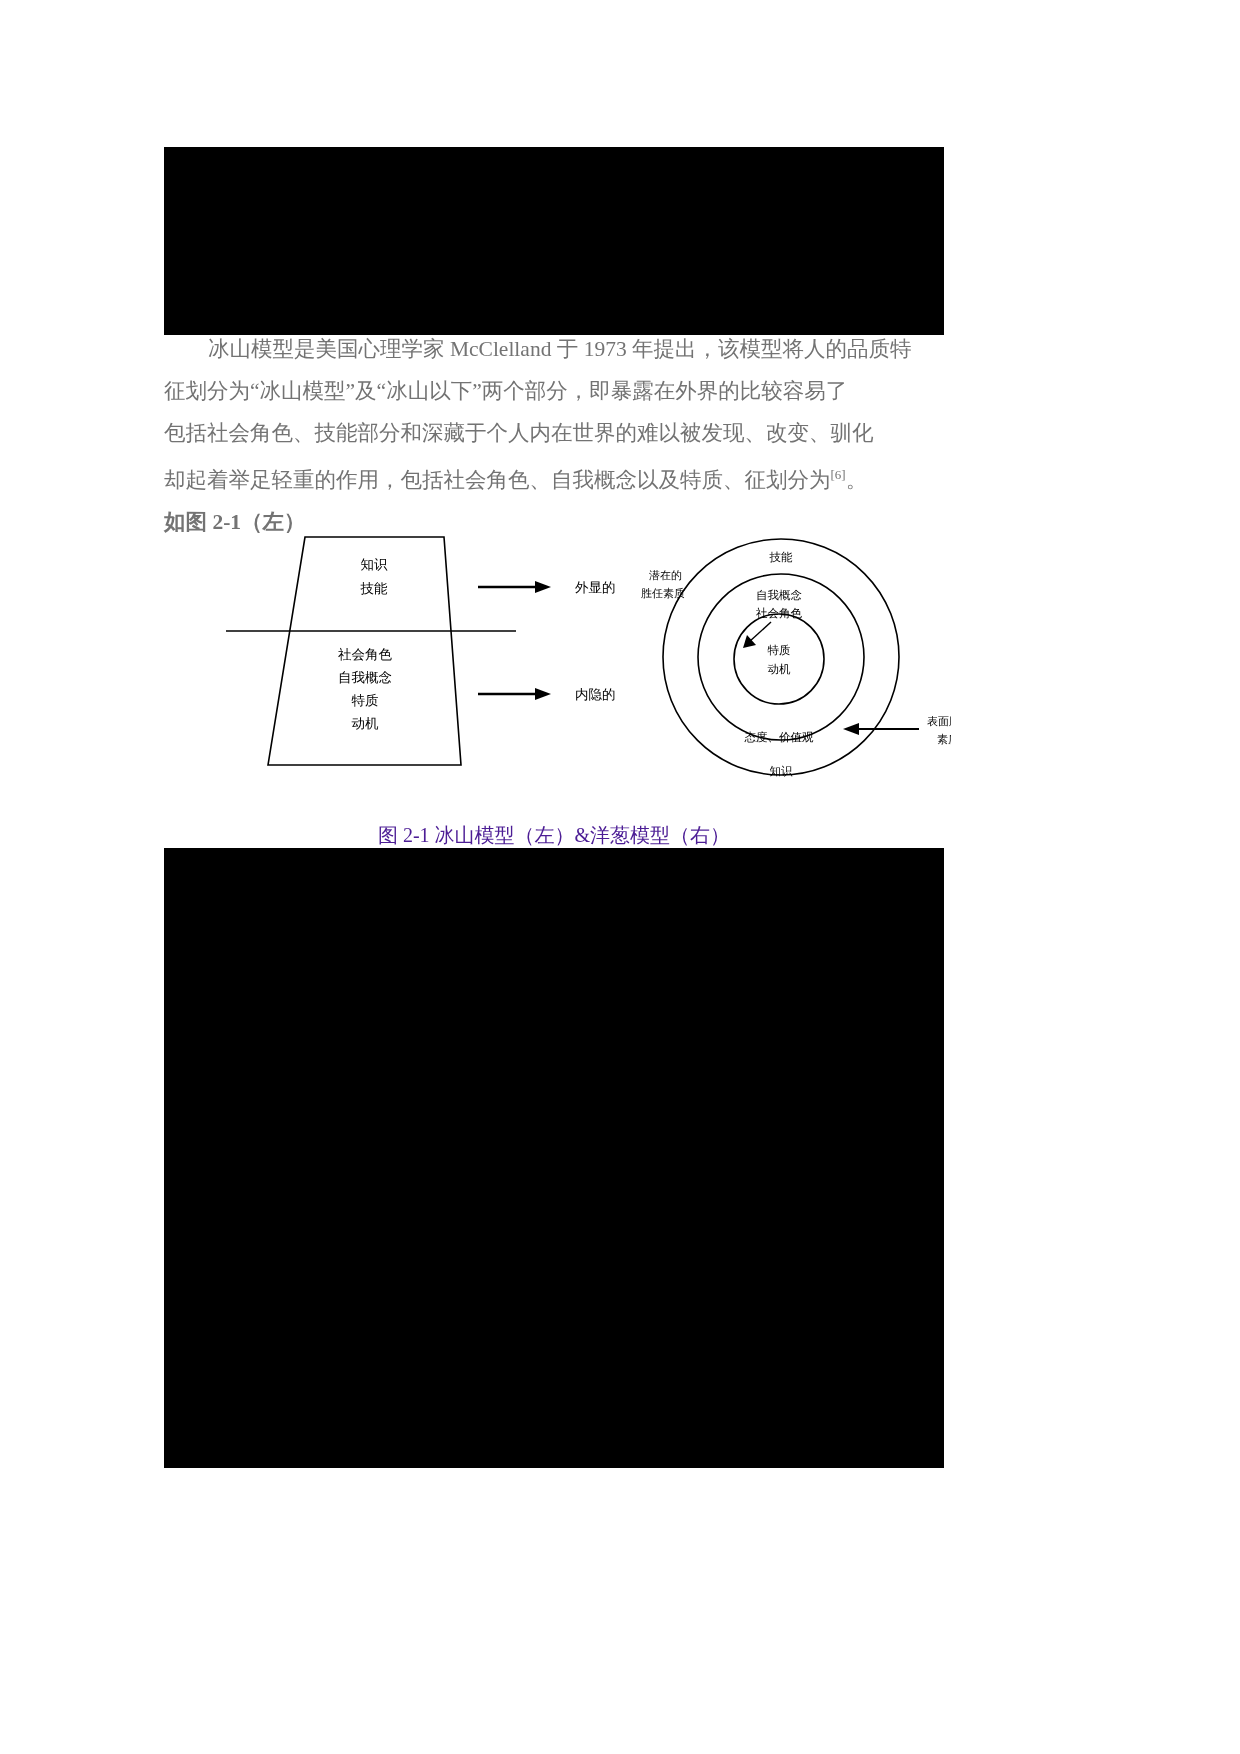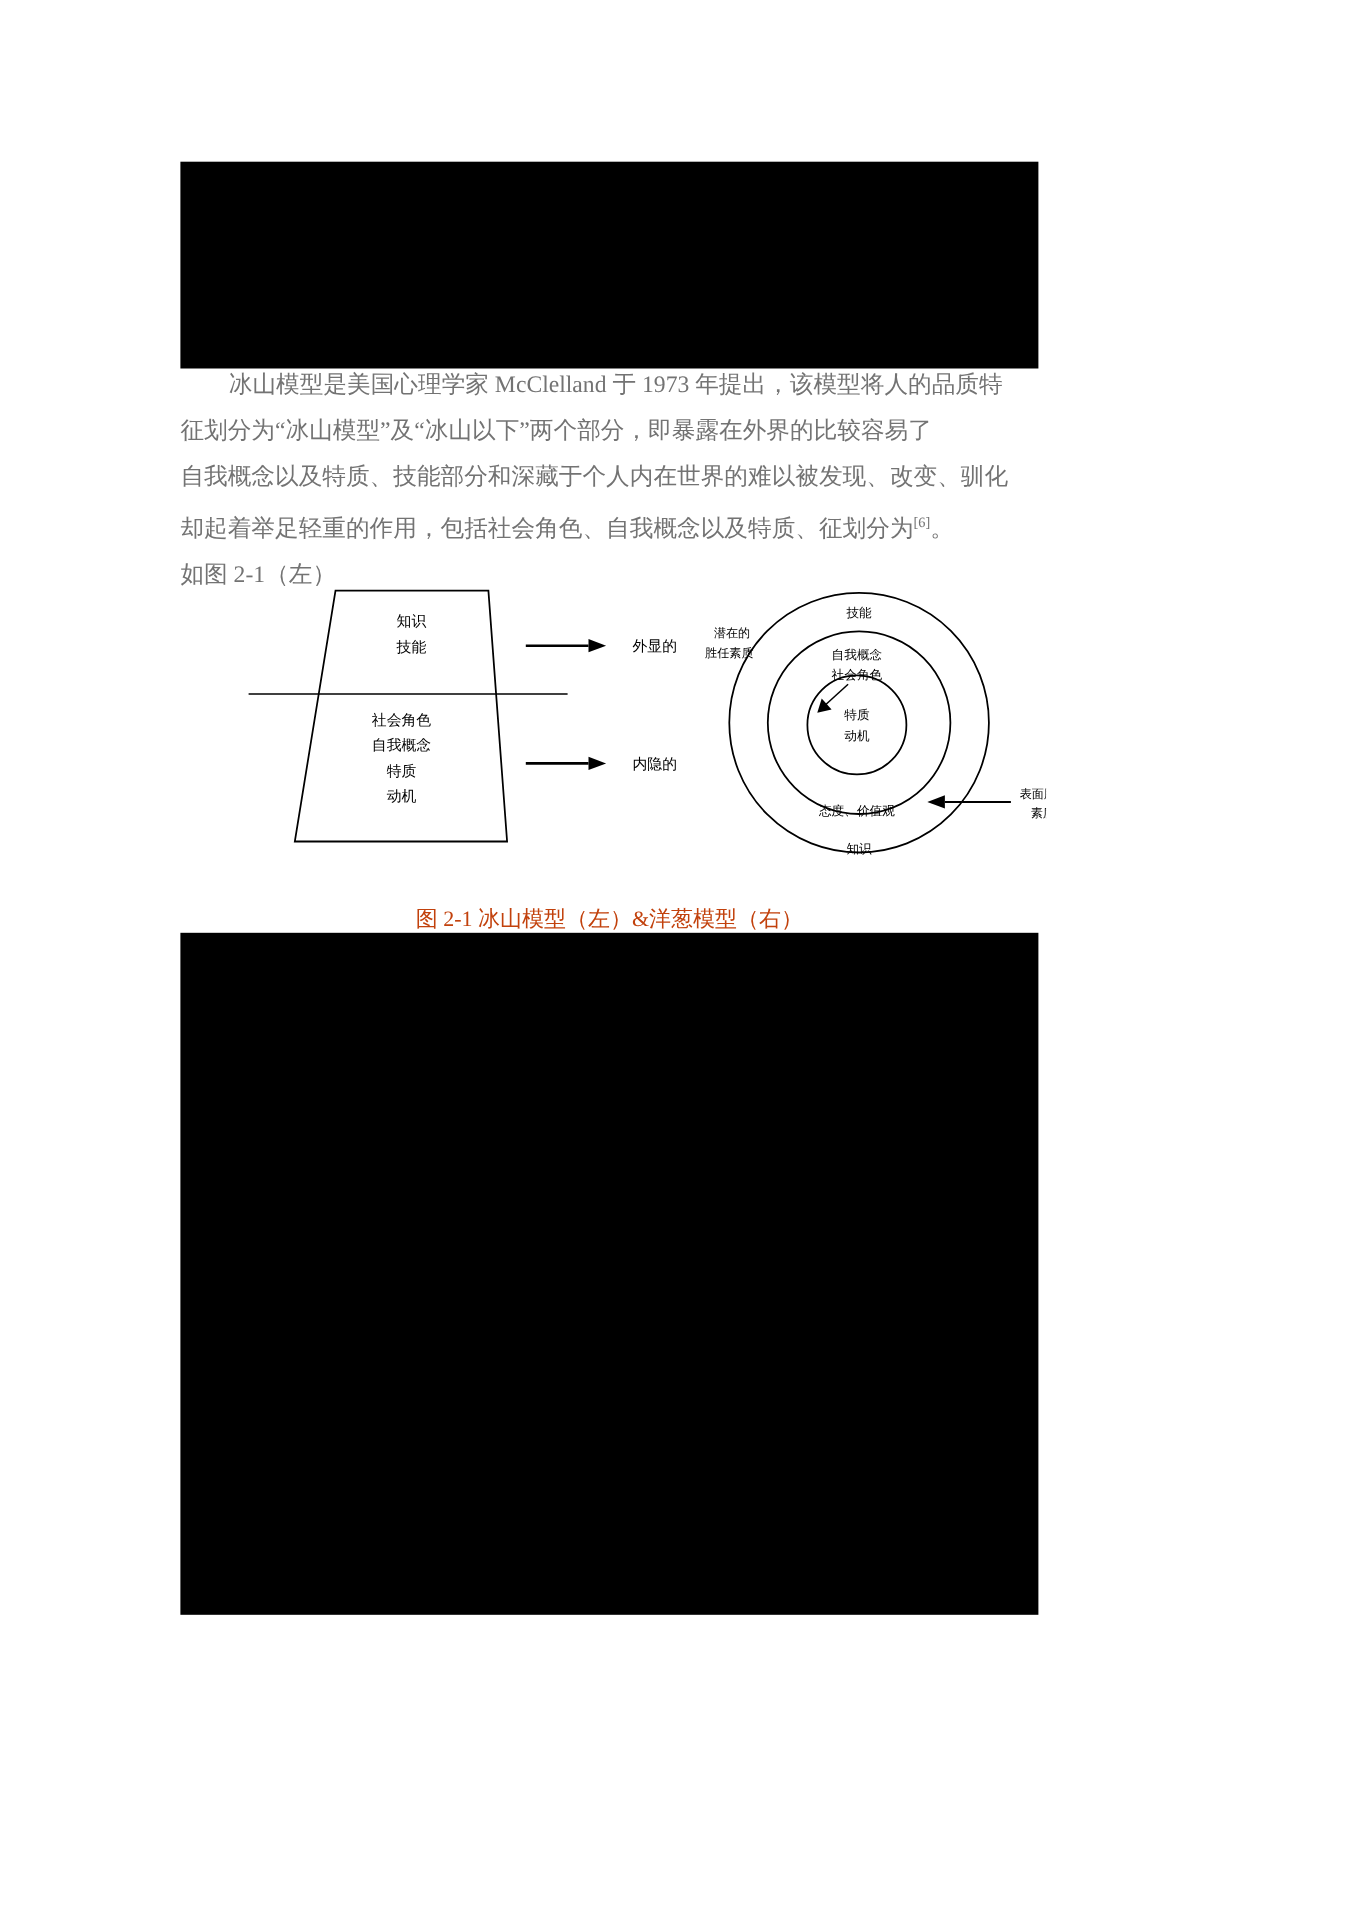--- a/index.html
+++ b/index.html
@@ -59,20 +59,21 @@
   .indent {
     display: inline-block;
     width: 44px;
   }
   sup.ref {
     font-size: 13px;
     vertical-align: super;
   }
   .line-last {
     text-align: left;
+    font-weight: bold;
   }
 
   
   .figure-area {
     position: absolute;
     left: 171px;
     top: 527px;
     width: 780px;
     height: 290px;
   }
@@ -81,40 +82,40 @@
     left: 0;
     top: 0;
   }
   .fig-caption {
     position: absolute;
     left: 164px;
     top: 822px;
     width: 780px;
     text-align: center;
     font-size: 20px;
-    color: #c2410c;
+    color: #4c1d95;
     font-family: "Liberation Serif", serif;
   }
 
   svg text {
     font-family: "DejaVu Sans", sans-serif;
     fill: #000000;
   }
 </style>
 </head>
 <body>
 
 <div class="page">
 
   <div class="redaction" id="redaction-top"></div>
 
   <div class="text-block">
     <p><span class="indent"></span><span>冰山模型是美国心理学家 McClelland 于 1973 年提出，该模型将人的品质特</span></p>
     <p><span>征划分为“冰山模型”及“冰山以下”两个部分，即暴露在外界的比较容易了</span></p>
-    <p><span>自我概念以及特质、技能部分和深藏于个人内在世界的难以被发现、改变、驯化</span></p>
+    <p><span>包括社会角色、技能部分和深藏于个人内在世界的难以被发现、改变、驯化</span></p>
     <p><span>却起着举足轻重的作用，包括社会角色、自我概念以及特质、征划分为</span><sup class="ref">[6]</sup><span>。</span></p>
     <p class="line-last"><span>如图 2-1（左）</span></p>
   </div>
 
   <div class="figure-area">
     <svg class="figure-svg" width="780" height="290" viewBox="0 0 780 290">
 
       <g>
         <polygon points="134,10 273,10 290,238 97,238" fill="none" stroke="#000000" stroke-width="1.6"></polygon>
         <line x1="55" y1="104" x2="345" y2="104" stroke="#000000" stroke-width="1.4"></line>

